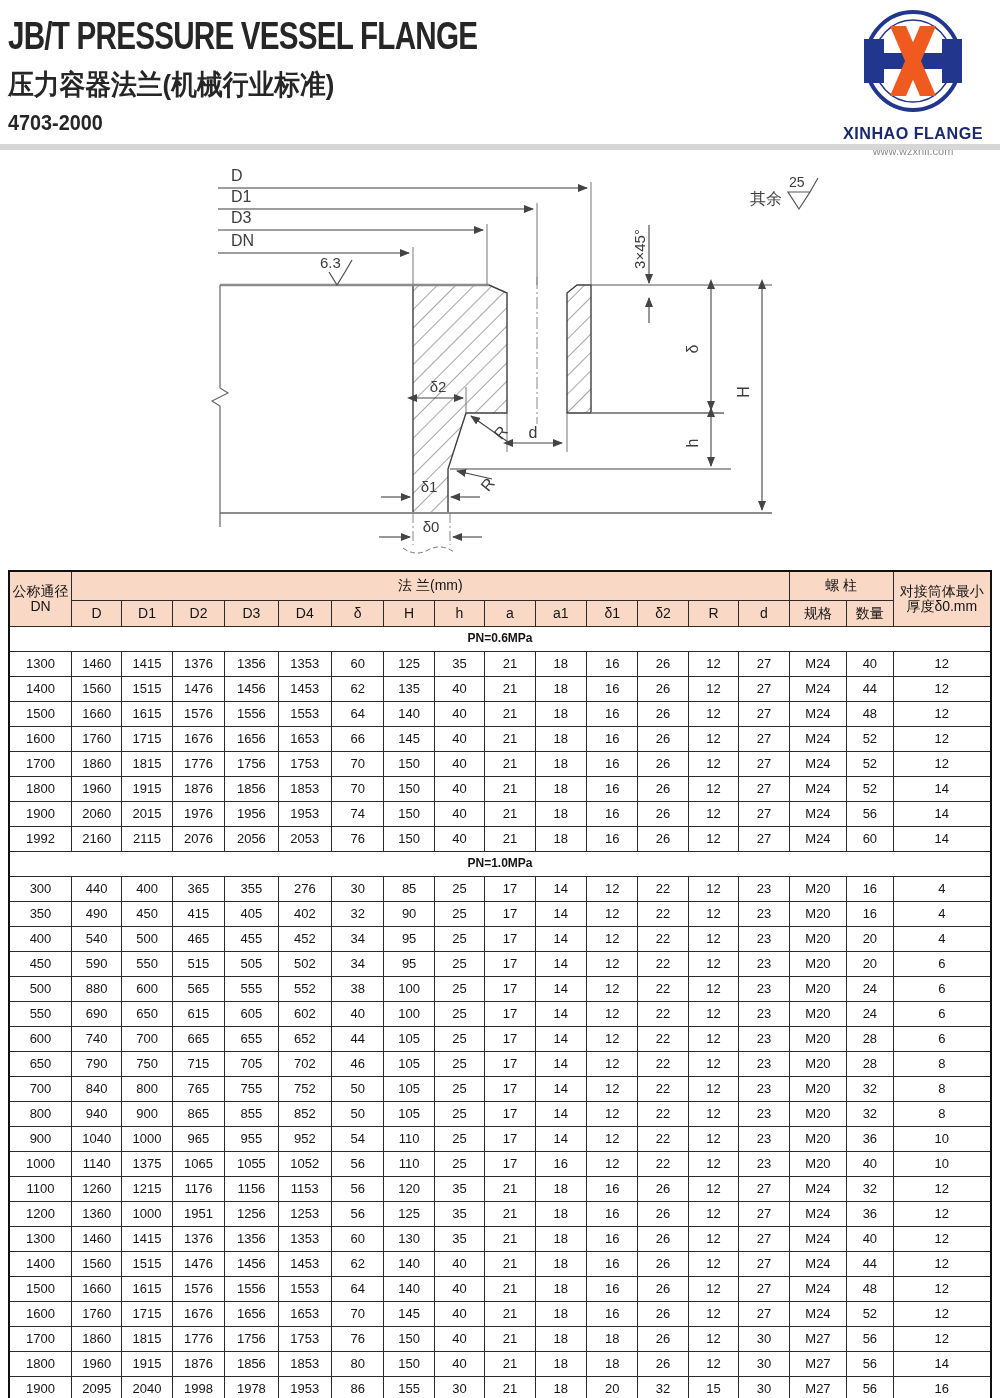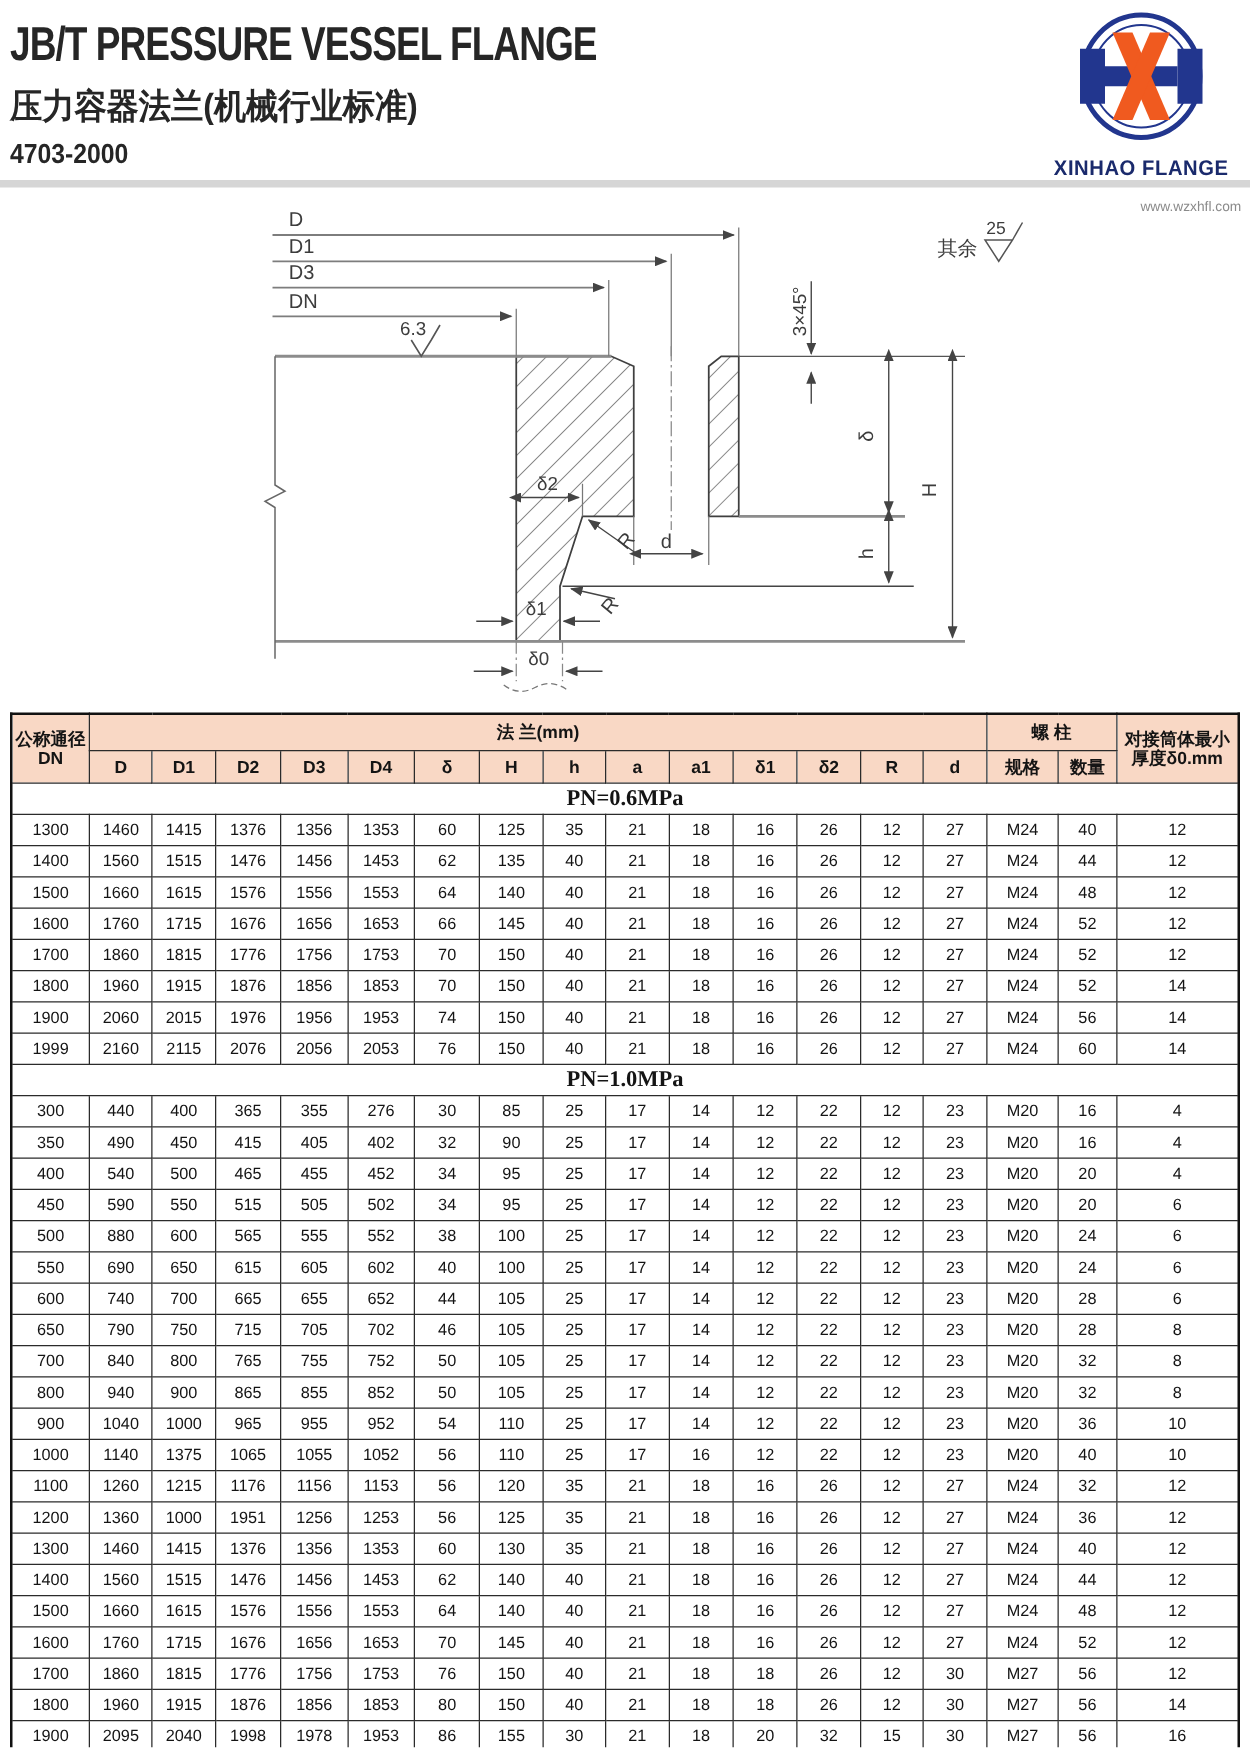--- a/index.html
+++ b/index.html
@@ -9,35 +9,35 @@
   .title-block{position:absolute;left:8px;top:16px;width:660px;}
   .title-en{font-size:38px;font-weight:bold;letter-spacing:-1px;transform:scaleX(0.78);
             transform-origin:left top;white-space:nowrap;color:#262626;line-height:1.1;}
   .title-cn{font-size:28px;font-weight:600;transform:scaleX(0.92);transform-origin:left top;
             white-space:nowrap;color:#262626;margin-top:8px;}
   .title-no{font-size:22px;font-weight:bold;transform:scaleX(0.9);transform-origin:left top;
             color:#262626;margin-top:6px;}
   .logo-block{position:absolute;left:833px;top:6px;width:160px;text-align:center;}
   .logo-name{font-size:17px;font-weight:bold;color:#1a2a6c;letter-spacing:0.5px;margin-top:2px;
              transform:scaleX(0.95);transform-origin:center top;}
-  .logo-site{font-size:11px;color:#8a8a8a;margin-top:15px;text-align:right;}
+  .logo-site{font-size:11px;color:#8a8a8a;margin-top:1px;}
   .divider{position:absolute;left:0;top:144px;width:1000px;height:6px;background:#d6d6d6;}
   
   .drawing{position:absolute;left:0;top:152px;width:1000px;height:415px;}
   .drawing text{font-family:"Liberation Sans",sans-serif;fill:#3c3c3c;}
   
   .spec-table{position:absolute;left:8px;top:570px;width:984px;border-collapse:collapse;
               table-layout:fixed;font-size:13px;}
   .spec-table th,.spec-table td{border:1px solid #2b2b2b;text-align:center;vertical-align:middle;
               padding:0;line-height:1.05;color:#141414;overflow:hidden;}
   .spec-table{border:2px solid #111;}
-  .spec-table thead th{background:#f9d8c5;font-weight:bold;font-size:14px;margin-left:42px;}
+  .spec-table thead th{background:#f9d8c5;font-weight:normal;font-size:14px;margin-left:42px;}
   .hdr-two-line{font-size:13px;}
   .spec-table tbody td{height:24px;background:#fff;}
-  .section-row td{font-weight:bold;font-size:18px;height:24px;font-family:Liberation Serif, serif;}
+  .section-row td{font-weight:bold;font-size:12px;height:24px;}
   .r1{height:29px;} .r2{height:26px;}
 </style>
 </head>
 <body>
 
 <div class="page">
 
   <div class="title-block">
     <div class="title-en">JB/T PRESSURE VESSEL FLANGE</div>
     <div class="title-cn">压力容器法兰(机械行业标准)</div>
@@ -344,21 +344,21 @@
           <td>18</td>
           <td>16</td>
           <td>26</td>
           <td>12</td>
           <td>27</td>
           <td>M24</td>
           <td>56</td>
           <td>14</td>
         </tr>
         <tr>
-          <td>1999</td>
+          <td>1992</td>
           <td>2160</td>
           <td>2115</td>
           <td>2076</td>
           <td>2056</td>
           <td>2053</td>
           <td>76</td>
           <td>150</td>
           <td>40</td>
           <td>21</td>
           <td>18</td>

